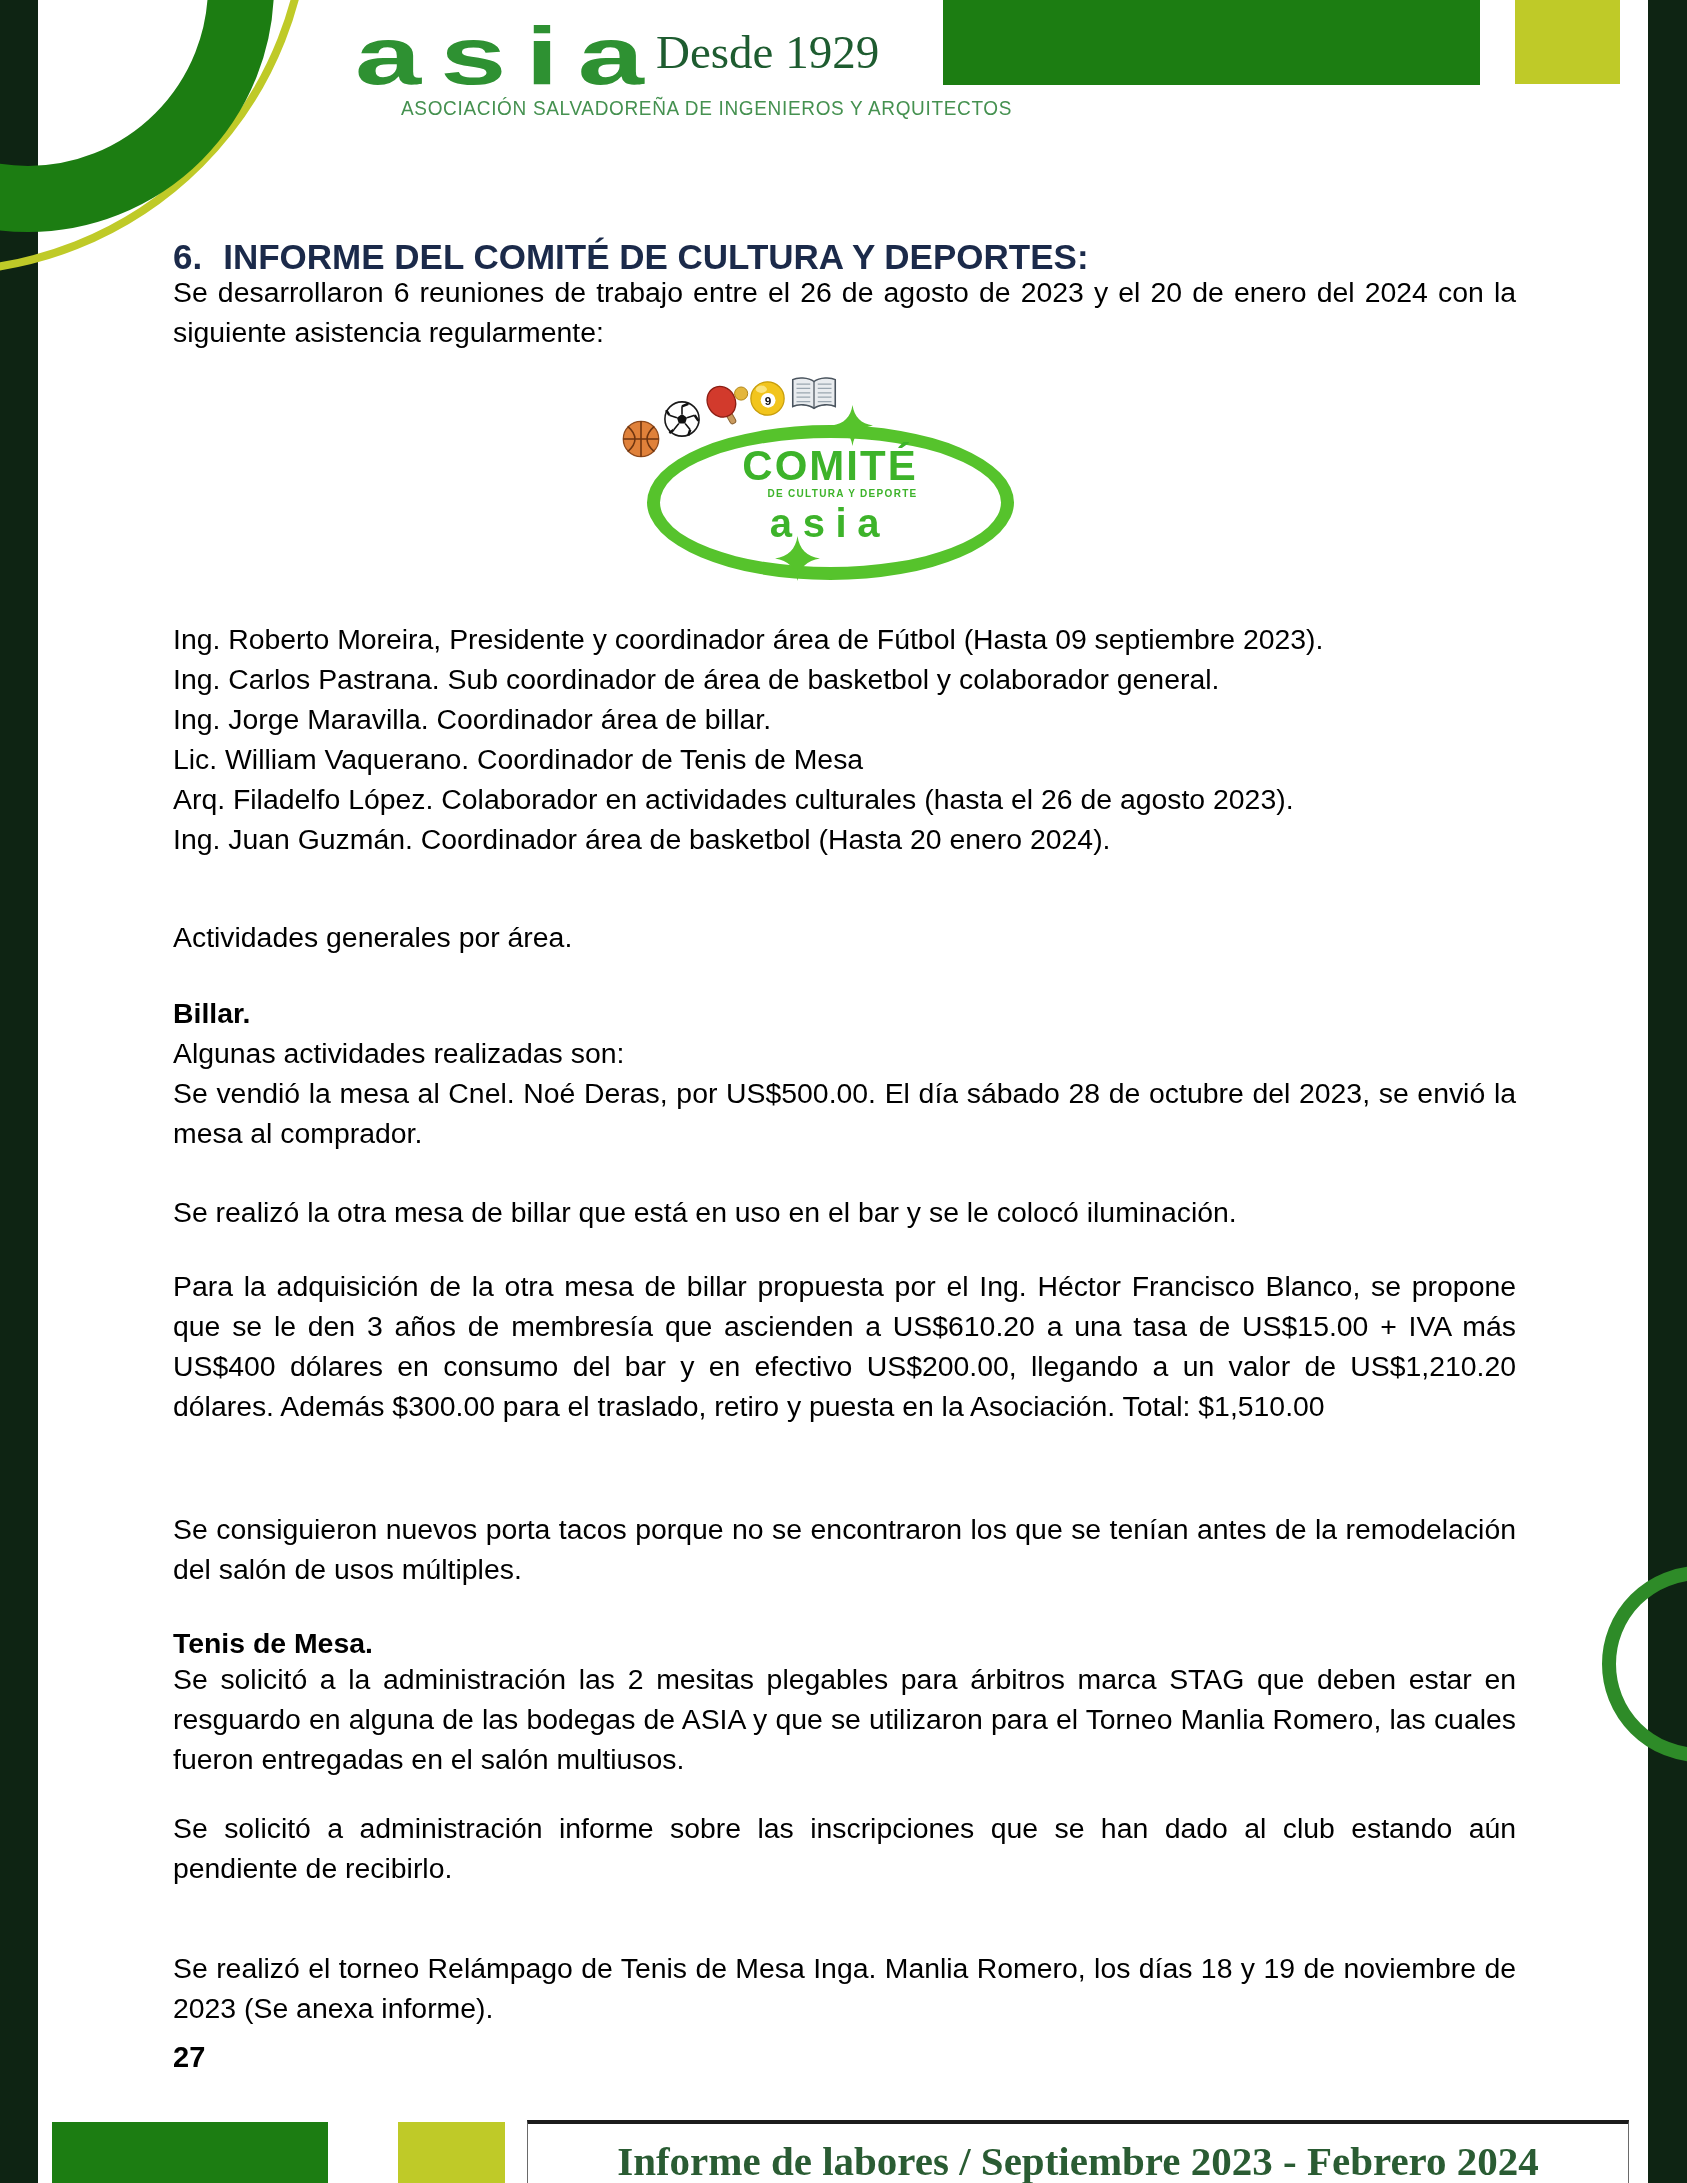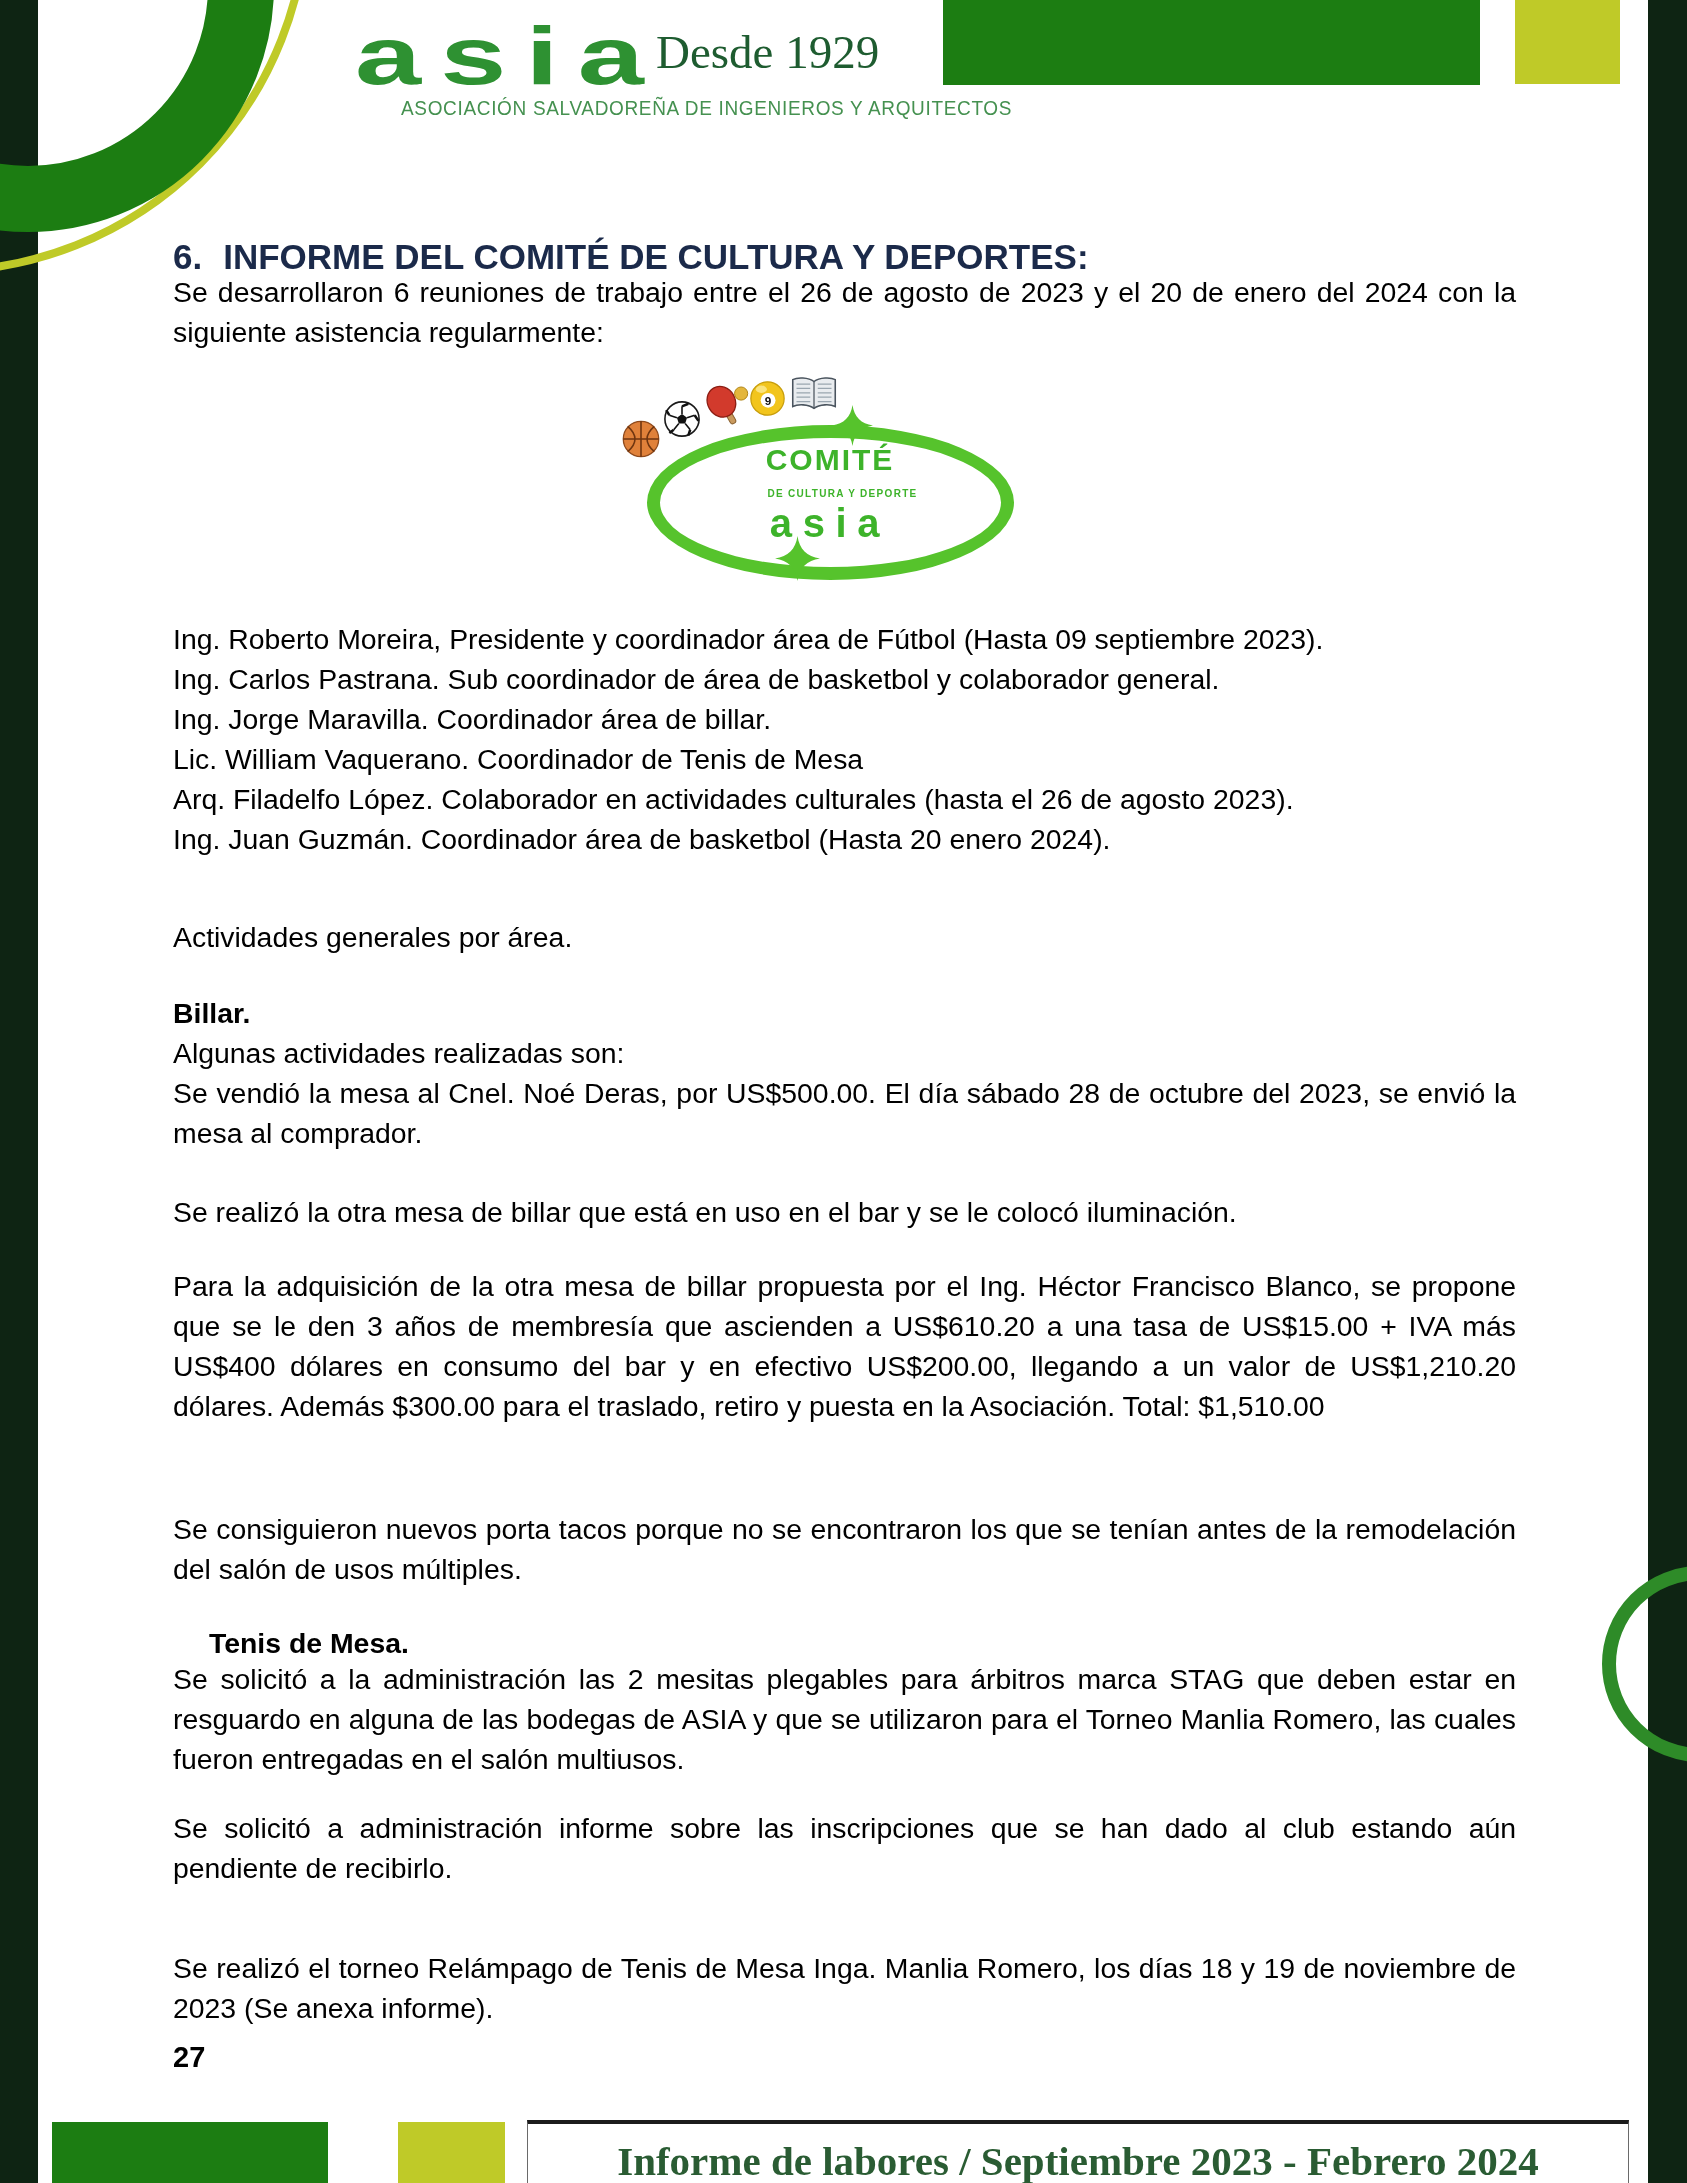--- a/index.html
+++ b/index.html
@@ -32,21 +32,21 @@
   .p.left{text-align:left;}
   .bold{font-weight:bold;}
   .members div{white-space:nowrap;}
   .page-number{position:absolute;left:173px;top:2037px;width:1319px;font-size:29px;line-height:40px;
     font-weight:bold;text-align:left;z-index:3;}
   
   .clogo{position:absolute;left:622px;top:367px;width:413px;height:245px;z-index:3;}
   .clogo *{position:absolute;}
   .c-ellipse{left:24.5px;top:58px;width:367px;height:155px;border:13.2px solid var(--bright_green);
     border-radius:50%;box-sizing:border-box;}
-  .c-title{left:24.5px;top:78px;width:367px;text-align:center;font-size:30px;line-height:1;
+  .c-title{left:24.5px;top:78px;width:367px;text-align:center;font-size:42px;line-height:1;
     font-weight:bold;color:var(--comite_green);letter-spacing:2px;}
   .c-sub{left:37px;top:122px;width:367px;text-align:center;font-size:10px;line-height:1;
     font-weight:bold;color:var(--comite_green);letter-spacing:1.3px;}
   .c-asia{left:24.5px;top:136px;width:367px;text-align:center;font-size:40px;line-height:1;
     font-weight:bold;color:var(--comite_green);letter-spacing:10.6px;}
   .i-basket{left:0;top:53px;}
   .i-soccer{left:41px;top:33px;}
   .i-paddle{left:81px;top:17px;}
   .i-billiard{left:127px;top:13.2px;}
   .i-book{left:167px;top:6.6px;}
@@ -136,21 +136,21 @@
 
   <div class="p left" style="top:917px;">Actividades generales por área.</div>
 
   <div class="p left bold" style="top:993px;">Billar.</div>
   <div class="p left" style="top:1033px;">Algunas actividades realizadas son:</div>
   <div class="p" style="top:1073px;">Se vendió la mesa al Cnel. Noé Deras, por US$500.00. El día sábado 28 de octubre del 2023, se envió la mesa al comprador.</div>
   <div class="p" style="top:1192px;">Se realizó la otra mesa de billar que está en uso en el bar y se le colocó iluminación.</div>
   <div class="p" style="top:1266px;">Para la adquisición de la otra mesa de billar propuesta por el Ing. Héctor Francisco Blanco, se propone que se le den 3 años de membresía que ascienden a US$610.20 a una tasa de US$15.00 + IVA más US$400 dólares en consumo del bar y en efectivo US$200.00, llegando a un valor de US$1,210.20 dólares. Además $300.00 para el traslado, retiro y puesta en la Asociación. Total: $1,510.00</div>
   <div class="p" style="top:1509px;">Se consiguieron nuevos porta tacos porque no se encontraron los que se tenían antes de la remodelación del salón de usos múltiples.</div>
 
-  <div class="p left bold" style="top:1623px;margin-left:36px;">Tenis de Mesa.</div>
+  <div class="p left bold" style="top:1623px;">Tenis de Mesa.</div>
   <div class="p" style="top:1659px;">Se solicitó a la administración las 2 mesitas plegables para árbitros marca STAG que deben estar en resguardo en alguna de las bodegas de ASIA y que se utilizaron para el Torneo Manlia Romero, las cuales fueron entregadas en el salón multiusos.</div>
   <div class="p" style="top:1808px;">Se solicitó a administración informe sobre las inscripciones que se han dado al club estando aún pendiente de recibirlo.</div>
   <div class="p" style="top:1948px;">Se realizó el torneo Relámpago de Tenis de Mesa Inga. Manlia Romero, los días 18 y 19 de noviembre de 2023 (Se anexa informe).</div>
 
   <div class="page-number">27</div>
 
   <div class="foot-green"></div>
   <div class="foot-yellow"></div>
   <div class="foot-banner">
     <span>Informe de labores / Septiembre 2023 - Febrero 2024</span>

